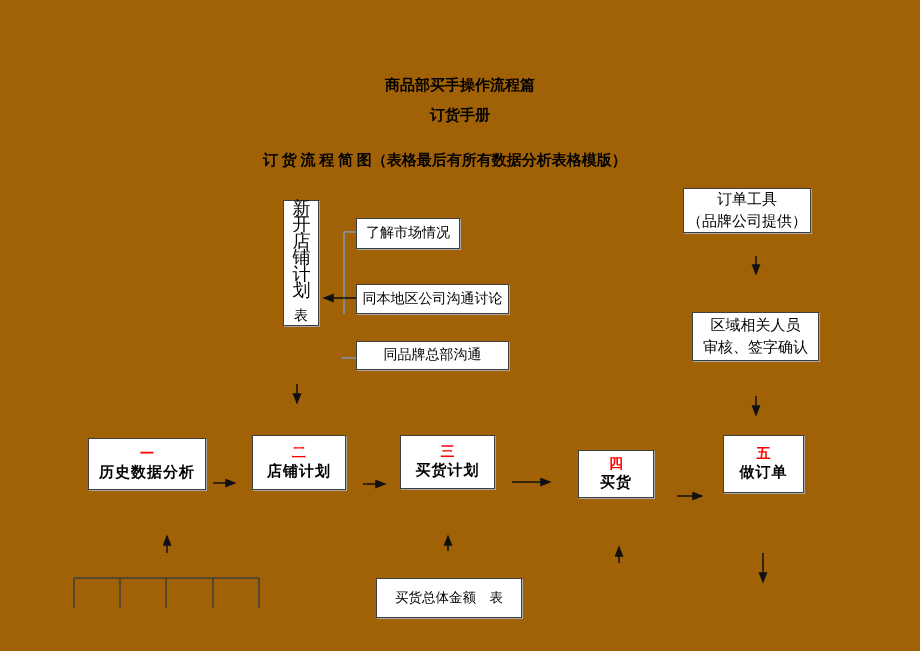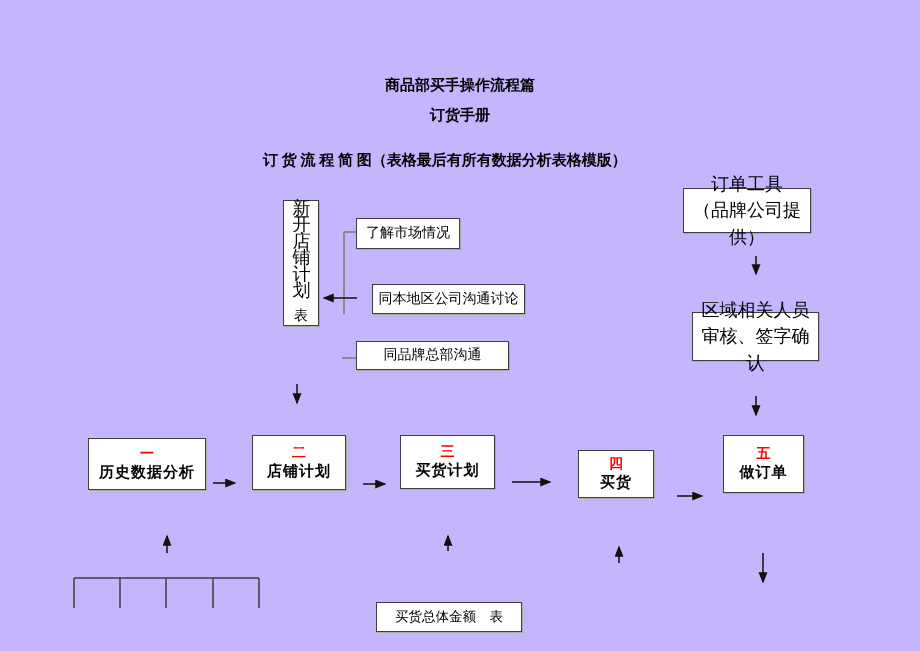--- a/index.html
+++ b/index.html
@@ -1,37 +1,37 @@
 <!DOCTYPE html>
 <html><head>
 <meta charset="utf-8">
 <style>
   * { margin:0; padding:0; box-sizing:border-box; }
   html,body { background:#ffffff; }
   .canvas {
-    position:relative; width:920px; height:651px; background:#c4b5fd;
+    position:relative; width:920px; height:651px; background:#a16207;
     font-family:"Liberation Serif","DejaVu Serif",serif; color:#000;
     overflow:hidden;
   }
   .title { position:absolute; left:0; width:920px; text-align:center;
            font-weight:bold; font-size:15px; white-space:pre; }
   .title.section { text-align:right; width:auto; }
   .fbox {
     position:absolute; border:1px solid #3f3f3f; background:#fff;
     display:flex; flex-direction:column; align-items:center; justify-content:center;
     font-size:14px; line-height:1.45; text-align:center;
     box-shadow:1px 1px 0 #a8a8a8;
   }
   .vbox { flex-direction:column; }
   .vtext { width:17px; word-break:break-all; line-break:anywhere;
            line-height:16.5px; text-align:center; font-size:18px; }
   .vsuffix { margin-top:7px; font-size:14px; }
   .step-num { color:#ff0000; font-weight:bold; font-size:14px; line-height:17px; }
   .step-label { font-weight:bold; font-size:15px; line-height:21px; letter-spacing:1px; }
-  .twoline { font-size:18px; }
+  .twoline { font-size:15px; }
   svg.overlay { position:absolute; left:0; top:0; width:920px; height:651px; pointer-events:none; }
 </style>
 </head>
 <body>
 
 <div class="canvas">
 
   <div class="title" style="top:76px;">商品部买手操作流程篇</div>
   <div class="title" style="top:106px;text-align:center;">订货手册</div>
   <div class="title section" style="left:263px; top:151px;">订 货 流 程 简 图（表格最后有所有数据分析表格模版）</div>
@@ -74,21 +74,21 @@
   </svg>
 
   <div class="fbox vbox" style="left:283px; top:200px; width:36px; height:126px;">
     <div class="vtext">新开店铺计划</div>
     <div class="vsuffix">表</div>
   </div>
 
   <div class="fbox" style="left:356px; top:218px; width:104px; height:31px;">
     <span>了解市场情况</span>
   </div>
-  <div class="fbox" style="left:372px; top:284px; width:153px; height:30px;">
+  <div class="fbox" style="left:356px; top:284px; width:153px; height:30px;">
     <span>同本地区公司沟通讨论</span>
   </div>
   <div class="fbox" style="left:356px; top:341px; width:153px; height:29px;text-align:center;">
     <span>同品牌总部沟通</span>
   </div>
 
   <div class="fbox twoline" style="left:683px; top:188px; width:128px; height:45px;">
     <span>订单工具</span>
     <span>（品牌公司提供）</span>
   </div>
@@ -111,17 +111,17 @@
   </div>
   <div class="fbox" style="left:578px; top:450px; width:76px; height:48px;">
     <div class="step-num">四</div>
     <div class="step-label">买货</div>
   </div>
   <div class="fbox" style="left:723px; top:435px; width:81px; height:58px;">
     <div class="step-num">五</div>
     <div class="step-label">做订单</div>
   </div>
 
-  <div class="fbox" style="left:376px; top:602px; width:146px; height:30px; font-size:13.5px;">
+  <div class="fbox" style="left:376px; top:578px; width:146px; height:40px; font-size:13.5px;">
     <span>买货总体金额　表</span>
   </div>
 
 </div>
 
 </body></html>

